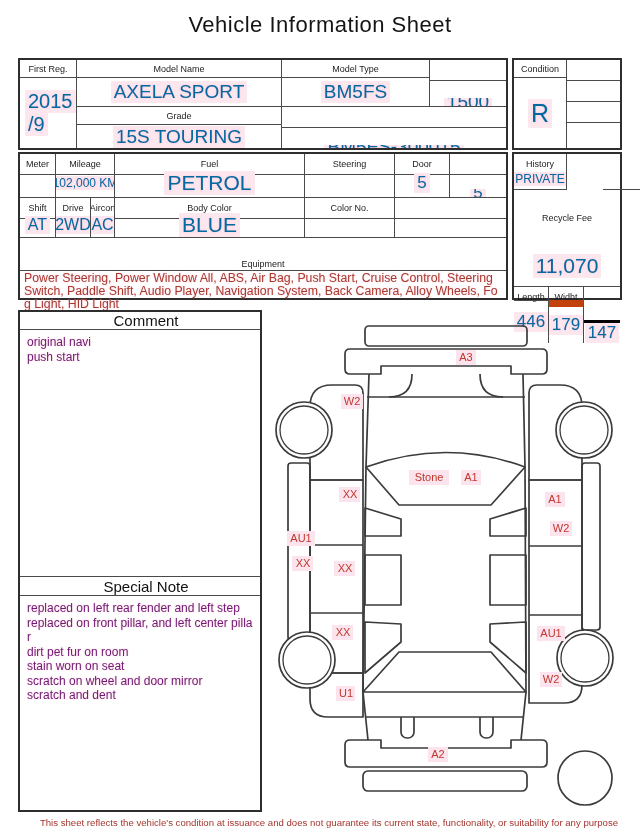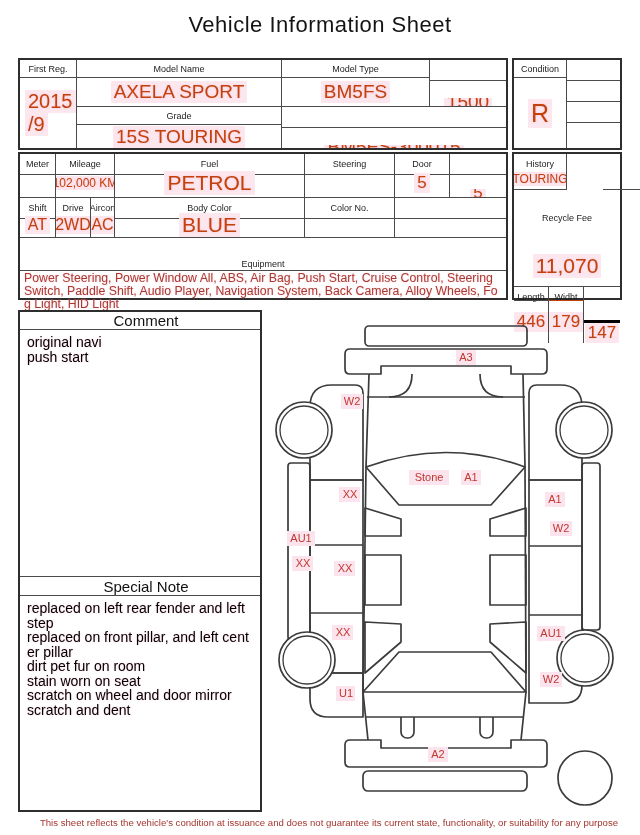--- a/index.html
+++ b/index.html
@@ -6,21 +6,21 @@
   #page{position:relative;width:640px;height:835px;background:#fff;overflow:hidden;
         font-family:"Liberation Sans",sans-serif;color:#111;}
   .abs{position:absolute;box-sizing:border-box;}
   #title{top:12px;left:0;width:640px;text-align:center;font-size:22px;font-weight:500;
          letter-spacing:.5px;color:#141414;}
   .tbl{border:2px solid #2e2e2e;background:#fff;}
   .cell{display:flex;align-items:center;justify-content:center;box-sizing:border-box;
         border-right:1px solid #4a4a4a;border-bottom:1px solid #4a4a4a;overflow:hidden;}
   .nbr{border-right:none;margin-top:20px;} .nbb{border-bottom:none;}
   .lab{font-size:9px;color:#1c1c1c;}
-  .red{color:#c2410c;text-shadow:0 0 2px rgba(255,160,190,.55);}
+  .red{color:#0369a1;text-shadow:0 0 2px rgba(255,160,190,.55);}
   .hl{background:#fce7ef;padding:0 3px;border-radius:1px;white-space:nowrap;}
   .v19{font-size:19px;} .v21{font-size:21px;} .v17{font-size:17px;} .v16{font-size:16px;}
   .v12{font-size:12px;} .v25{font-size:25px;} .v20{font-size:20px;line-height:23px;}
   
   #t1l{left:18px;top:58px;width:490px;height:92px;display:grid;
        grid-template-columns:57px 205px 148px 76px;grid-template-rows:18px 29px 18px 23px;}
   
   #t1r{left:512px;top:58px;width:110px;height:92px;display:grid;
        grid-template-columns:53px 53px;grid-template-rows:18px 24px 18px 28px;}
   
@@ -30,21 +30,21 @@
   #t2r{left:512px;top:152px;width:110px;height:148px;display:flex;flex-direction:column;}
   .g2{display:grid;grid-template-columns:53px 53px;gap:36px;}
   .g3{display:grid;grid-template-columns:35px 35px 36px;}
   #equip-text{flex:1;padding:1px 4px;font-size:12.3px;line-height:13px;color:#a93a2f;
               word-break:break-all;text-shadow:0 0 2px rgba(255,160,190,.5);}
   
   #notes{left:18px;top:310px;width:244px;height:502px;display:flex;flex-direction:column;}
   .note-head{height:17px;display:flex;align-items:center;justify-content:center;
              font-size:15px;border-bottom:1px solid #4a4a4a;flex:0 0 auto;padding-left:12px;}
   #special-head{border-top:1px solid #4a4a4a;height:18px;}
-  .note-body{padding:5px 7px;font-size:14px;line-height:14.5px;color:#000000;
+  .note-body{padding:5px 7px;font-size:12px;line-height:14.5px;color:#701a75;
              text-shadow:0 0 2px rgba(255,160,190,.5);word-break:break-all;}
   #comment-body{height:236px;flex:0 0 auto;}
   #special-body{flex:1;}
   
   #dg{left:262px;top:312px;width:375px;height:508px;}
   .dg path,.dg rect,.dg line,.dg circle{stroke:#3b3b3b;stroke-width:1.7;fill:none;stroke-linejoin:round;}
   .dg .wheel{fill:#fff;} .dg .inner{stroke-width:1.3;}
   .dg rect.lb{stroke:none;fill:#fbe4ed;}
   .dg text{font-size:11px;fill:#c2372e;text-anchor:middle;dominant-baseline:middle;
            font-family:"Liberation Sans",sans-serif;stroke:none;}
@@ -155,38 +155,38 @@
     <div id="equip-text">Power Steering, Power Window  All, ABS, Air Bag, Push Start, Cruise Control, Steering Switch, Paddle Shift, Audio Player, Navigation System, Back Camera, Alloy Wheels, Fog Light, HID Light</div>
   </div>
 
   <div id="t2r" class="abs tbl">
     <div class="g2" style="height:15px;">
       <div class="cell lab" style="border-bottom:none;">History</div>
       <div class="cell lab nbr" style="border-bottom:none;">Syaken</div>
     </div>
     <div class="g2" style="height:28px;">
       <div class="cell">
-          <span class="red v12 hl">TOURING</span>
+          <span class="red v12 hl">PRIVATE</span>
         </div>
       <div class="cell nbr"></div>
     </div>
     <div class="cell lab nbr" style="height:16px;border-bottom:none;flex:0 0 auto;">Recycle Fee</div>
     <div class="cell nbr" style="height:41px;flex:0 0 auto;">
         <span class="red v21 hl">11,070</span>
       </div>
     <div class="g3" style="height:13px;">
       <div class="cell lab" style="border-bottom:none;">Length</div>
       <div class="cell lab" style="border-bottom:none;">Widht</div>
       <div class="cell lab nbr" style="border-bottom:none;">Height</div>
     </div>
     <div class="g3" style="height:49px;">
       <div class="cell nbb" style="border-top:1px solid #4a4a4a;">
           <span class="red v17 hl">446</span>
         </div>
-      <div class="cell nbb" style="border-top:1px solid #c2410c;">
+      <div class="cell nbb" style="border-top:7px solid #c2410c;">
           <span class="red v17 hl">179</span>
         </div>
       <div class="cell nbr nbb" style="border-top:3px solid #000000;">
           <span class="red v17 hl">147</span>
         </div>
     </div>
   </div>
 
   <div id="notes" class="abs tbl">
     <div class="note-head">Comment</div>

